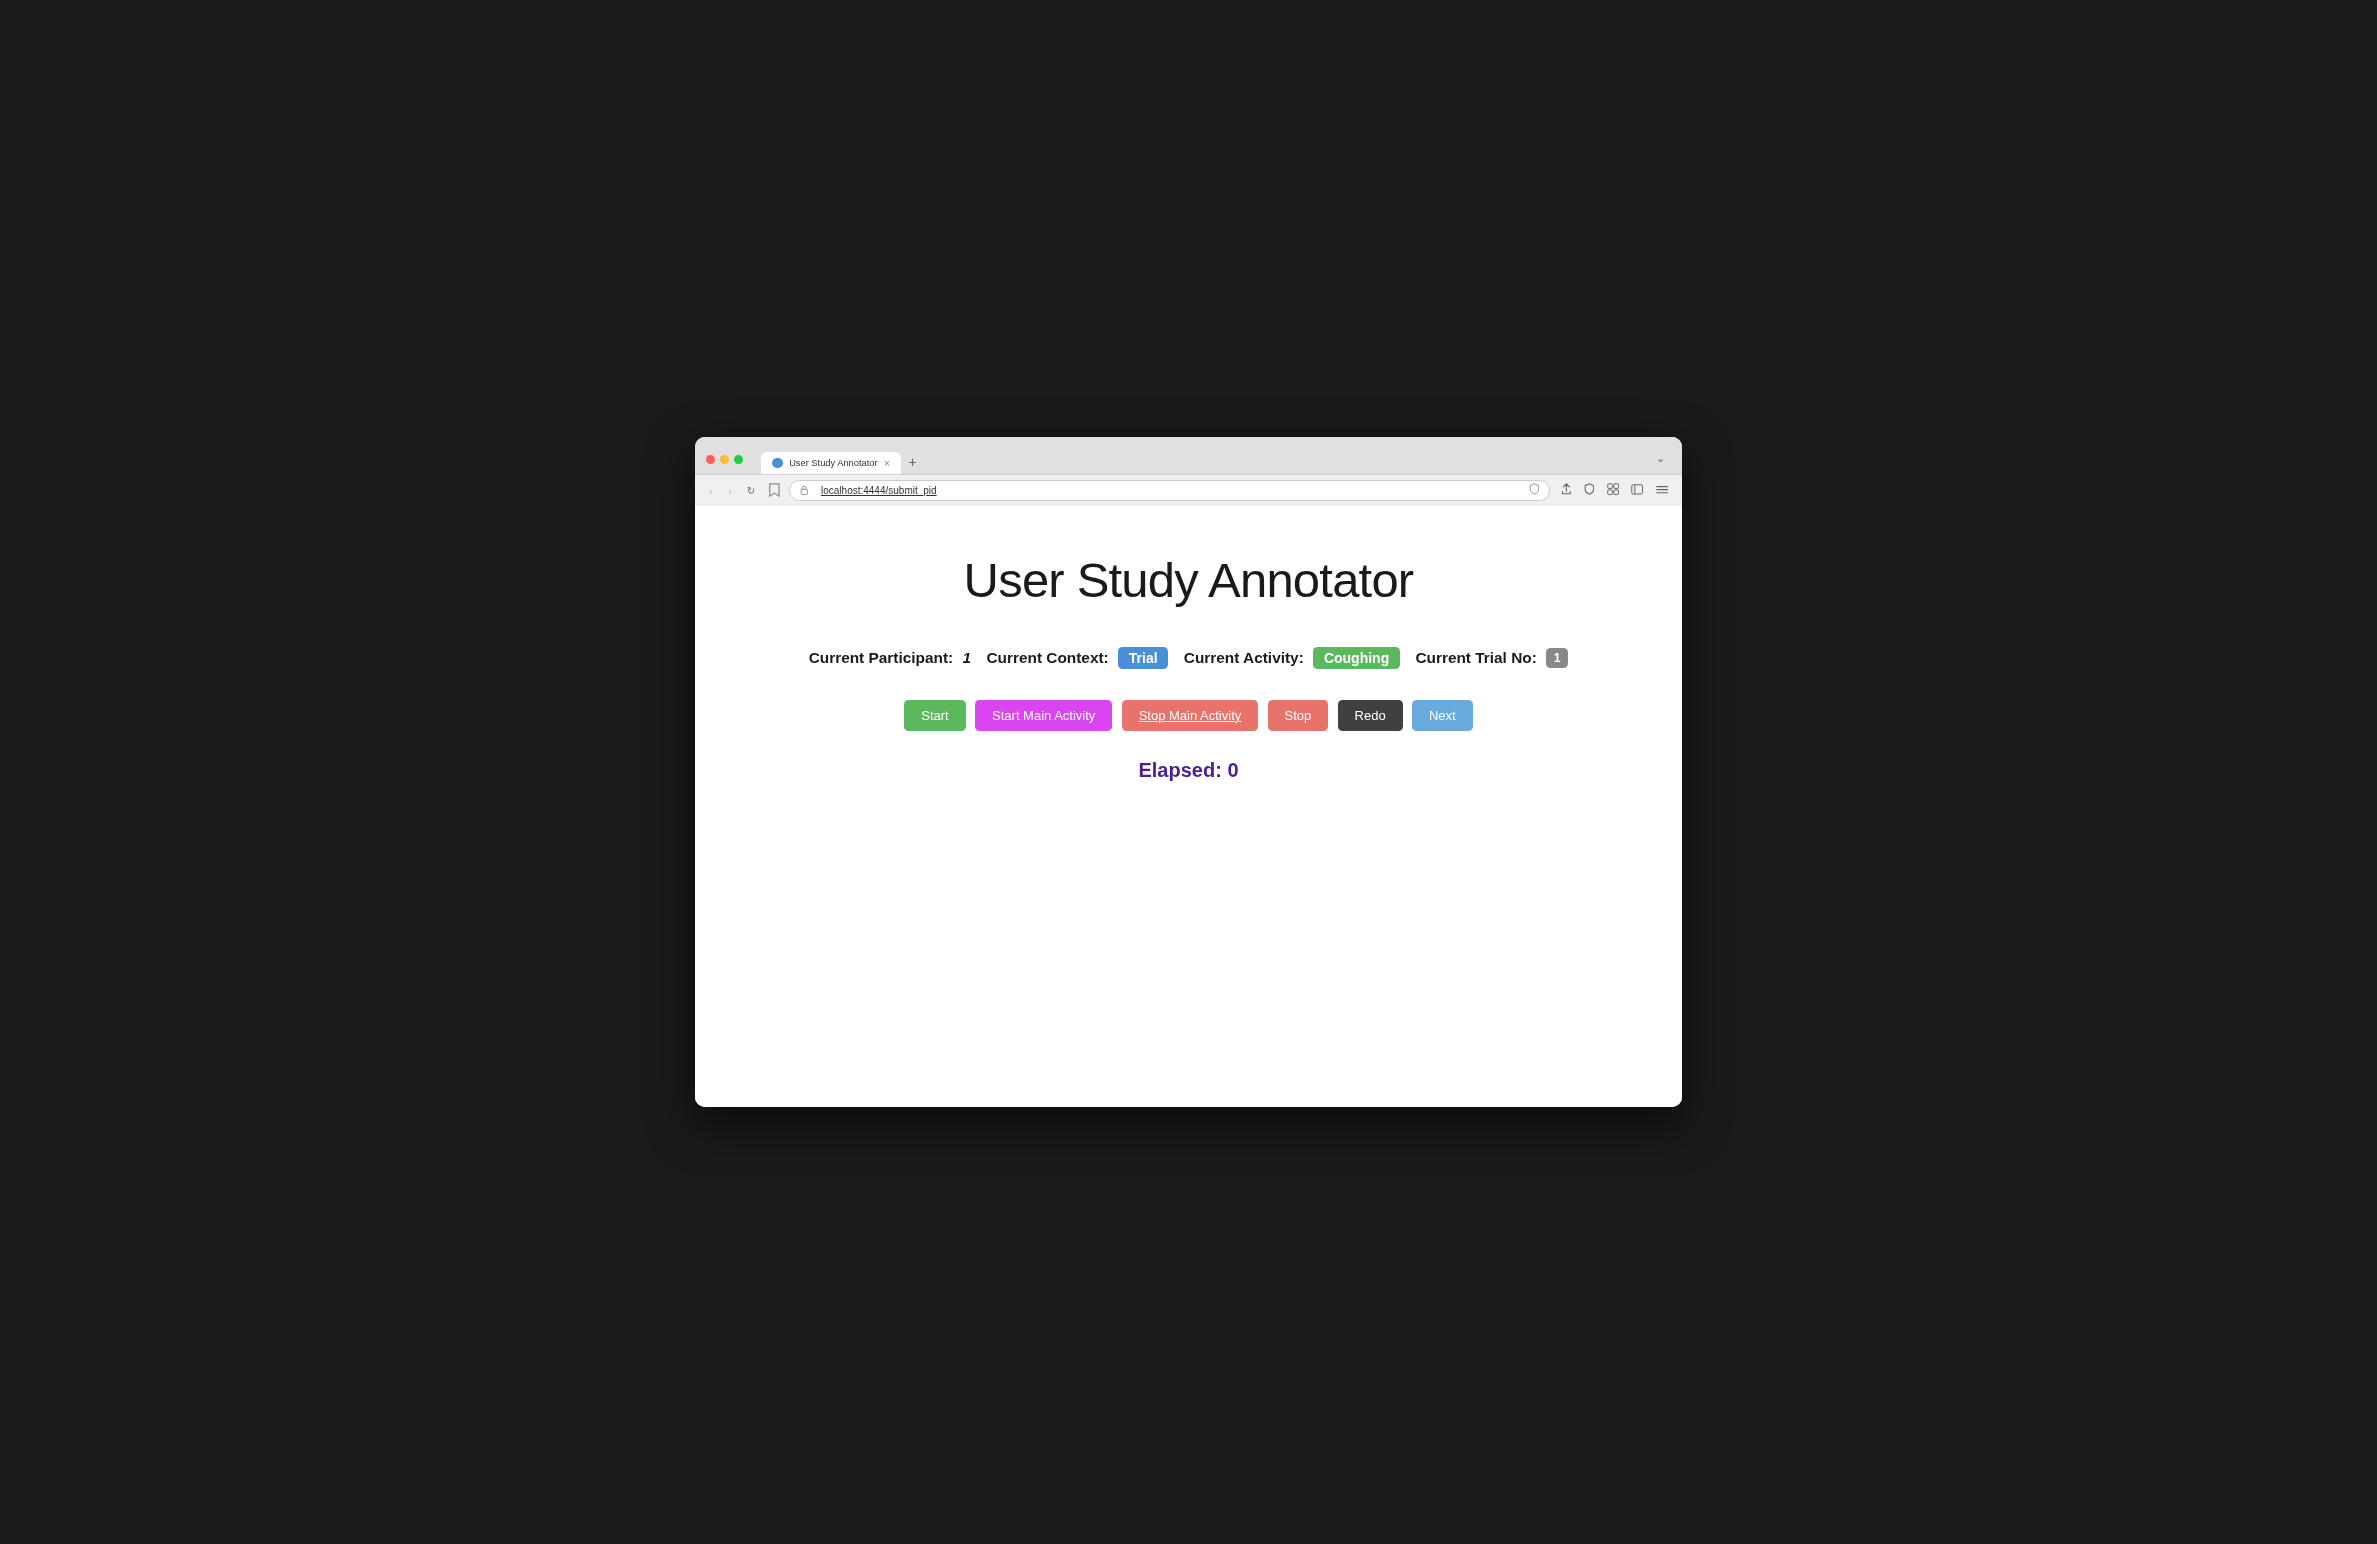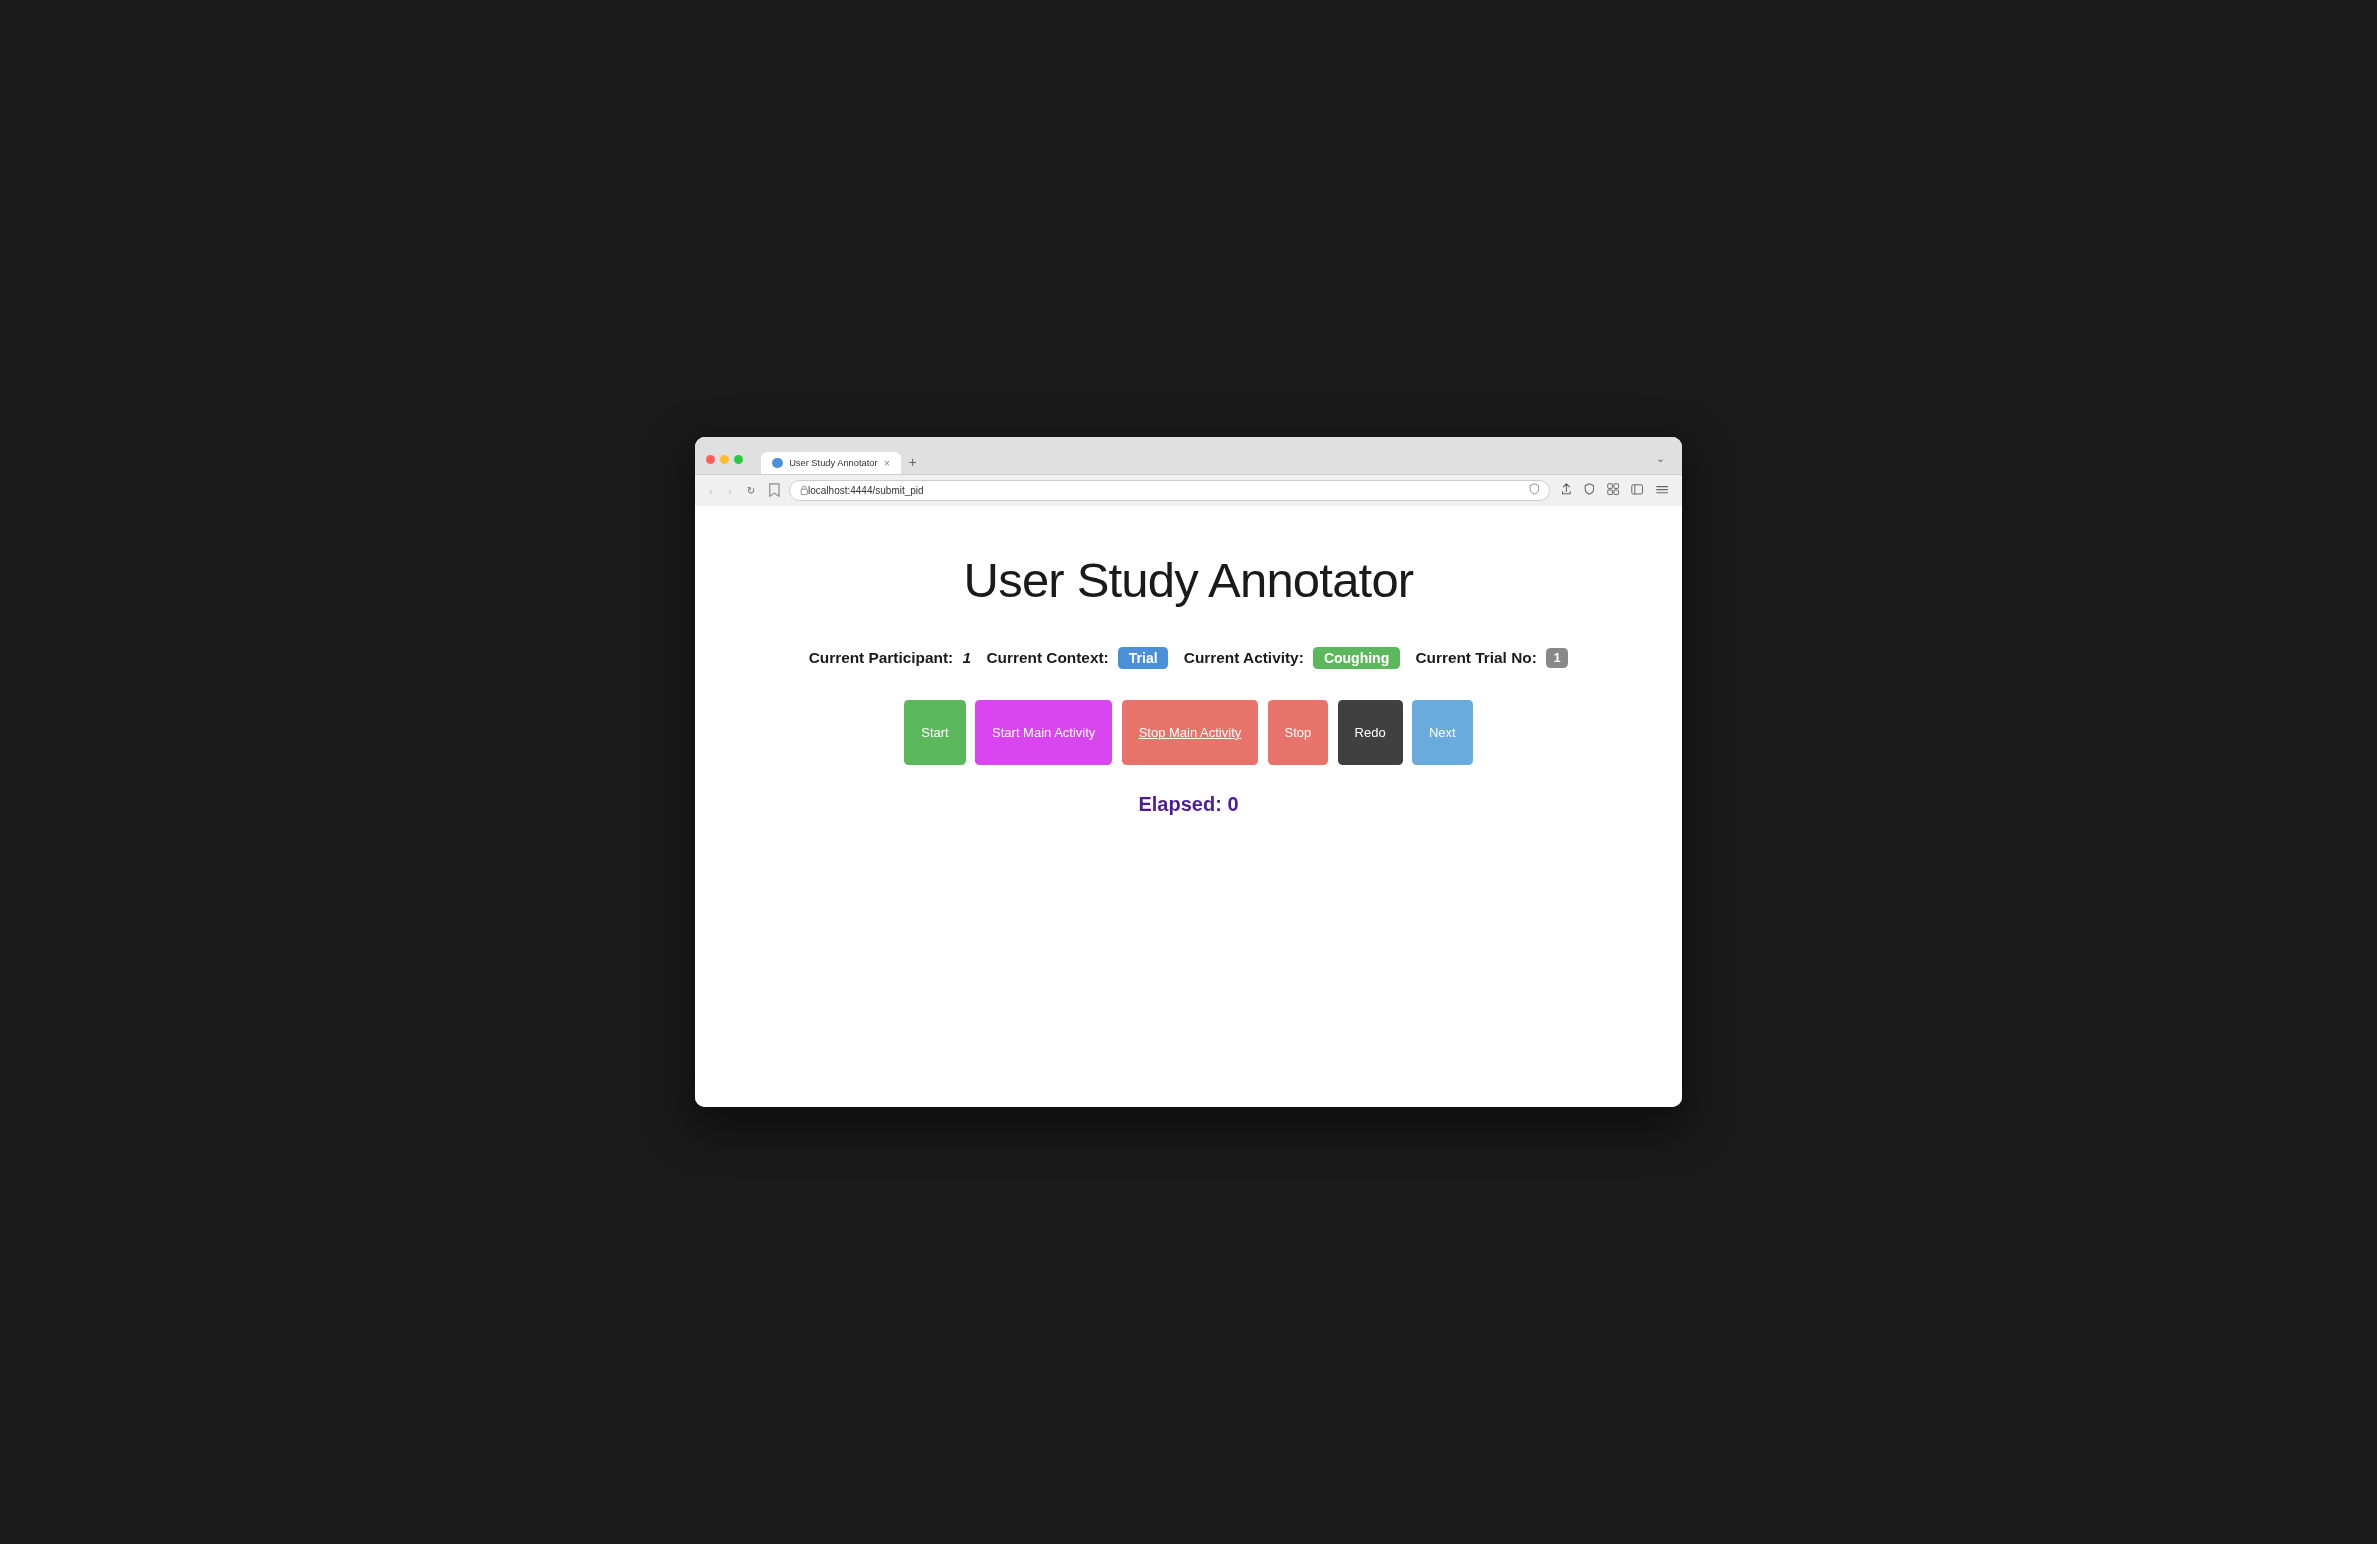--- a/index.html
+++ b/index.html
@@ -129,23 +129,24 @@
     }
 
     .address-bar {
       flex: 1;
       display: flex;
       align-items: center;
       background: white;
       border: 0.8px solid #ccc;
       border-radius: 15.4px;
       padding: 2.3px 9.3px;
-      gap: 0;
+      gap: 13px;
       font-size: 10px;
       color: #333;
+      text-decoration: underline;
     }
 
     .address-icon {
       color: #888;
       font-size: 8.5px;
     }
 
     .address-text {
       flex: 1;
       font-size: 10px;
@@ -232,21 +233,21 @@
     .buttons-row {
       display: flex;
       gap: 9.3px;
       align-items: center;
       margin-bottom: 28px;
       flex-wrap: wrap;
       justify-content: center;
     }
 
     .btn {
-      padding: 25px 17px;
+      padding: 8px 17px;
       border: none;
       border-radius: 4.6px;
       font-size: 13px;
       font-weight: 500;
       cursor: pointer;
       color: white;
       transition: opacity 0.1s;
     }
 
     .btn-start { background: #5cb85c; }

